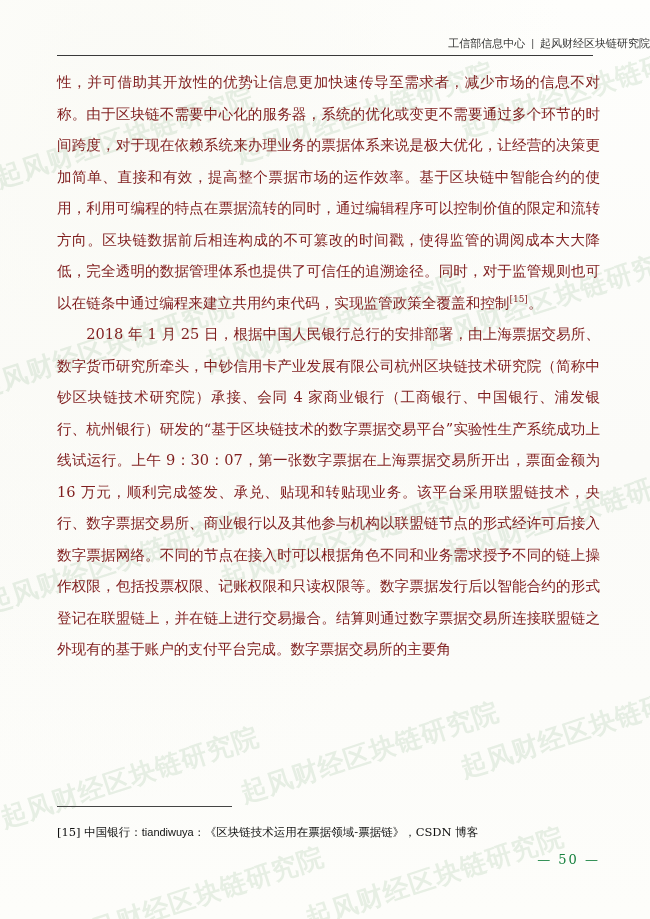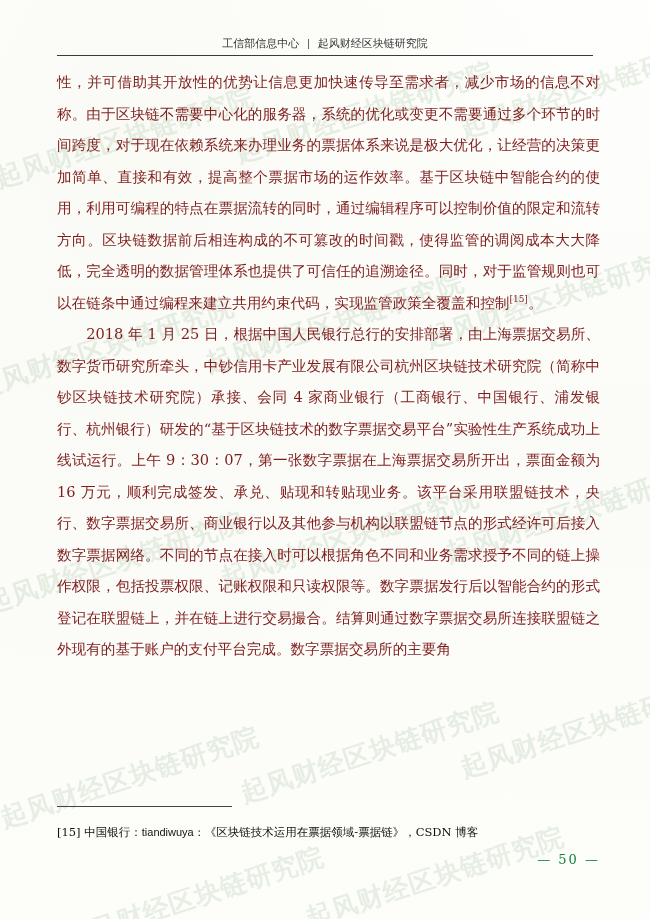--- a/index.html
+++ b/index.html
@@ -47,24 +47,24 @@
     white-space: nowrap;
     transform: rotate(-18deg);
     letter-spacing: 1px;
   }
 
   .header {
     position: absolute;
     top: 36px;
     left: 0;
     right: 0;
-    text-align: center;
+    text-align: right;
     font-size: 11px;
     color: #333;
-    font-family: Liberation Mono, monospace;
+    font-family: Liberation Sans, sans-serif;
   }
   .header .sep {
     margin: 0 6px;
     color: #555;
   }
   .header-rule {
     position: absolute;
     top: 55px;
     left: 57px;
     right: 57px;

